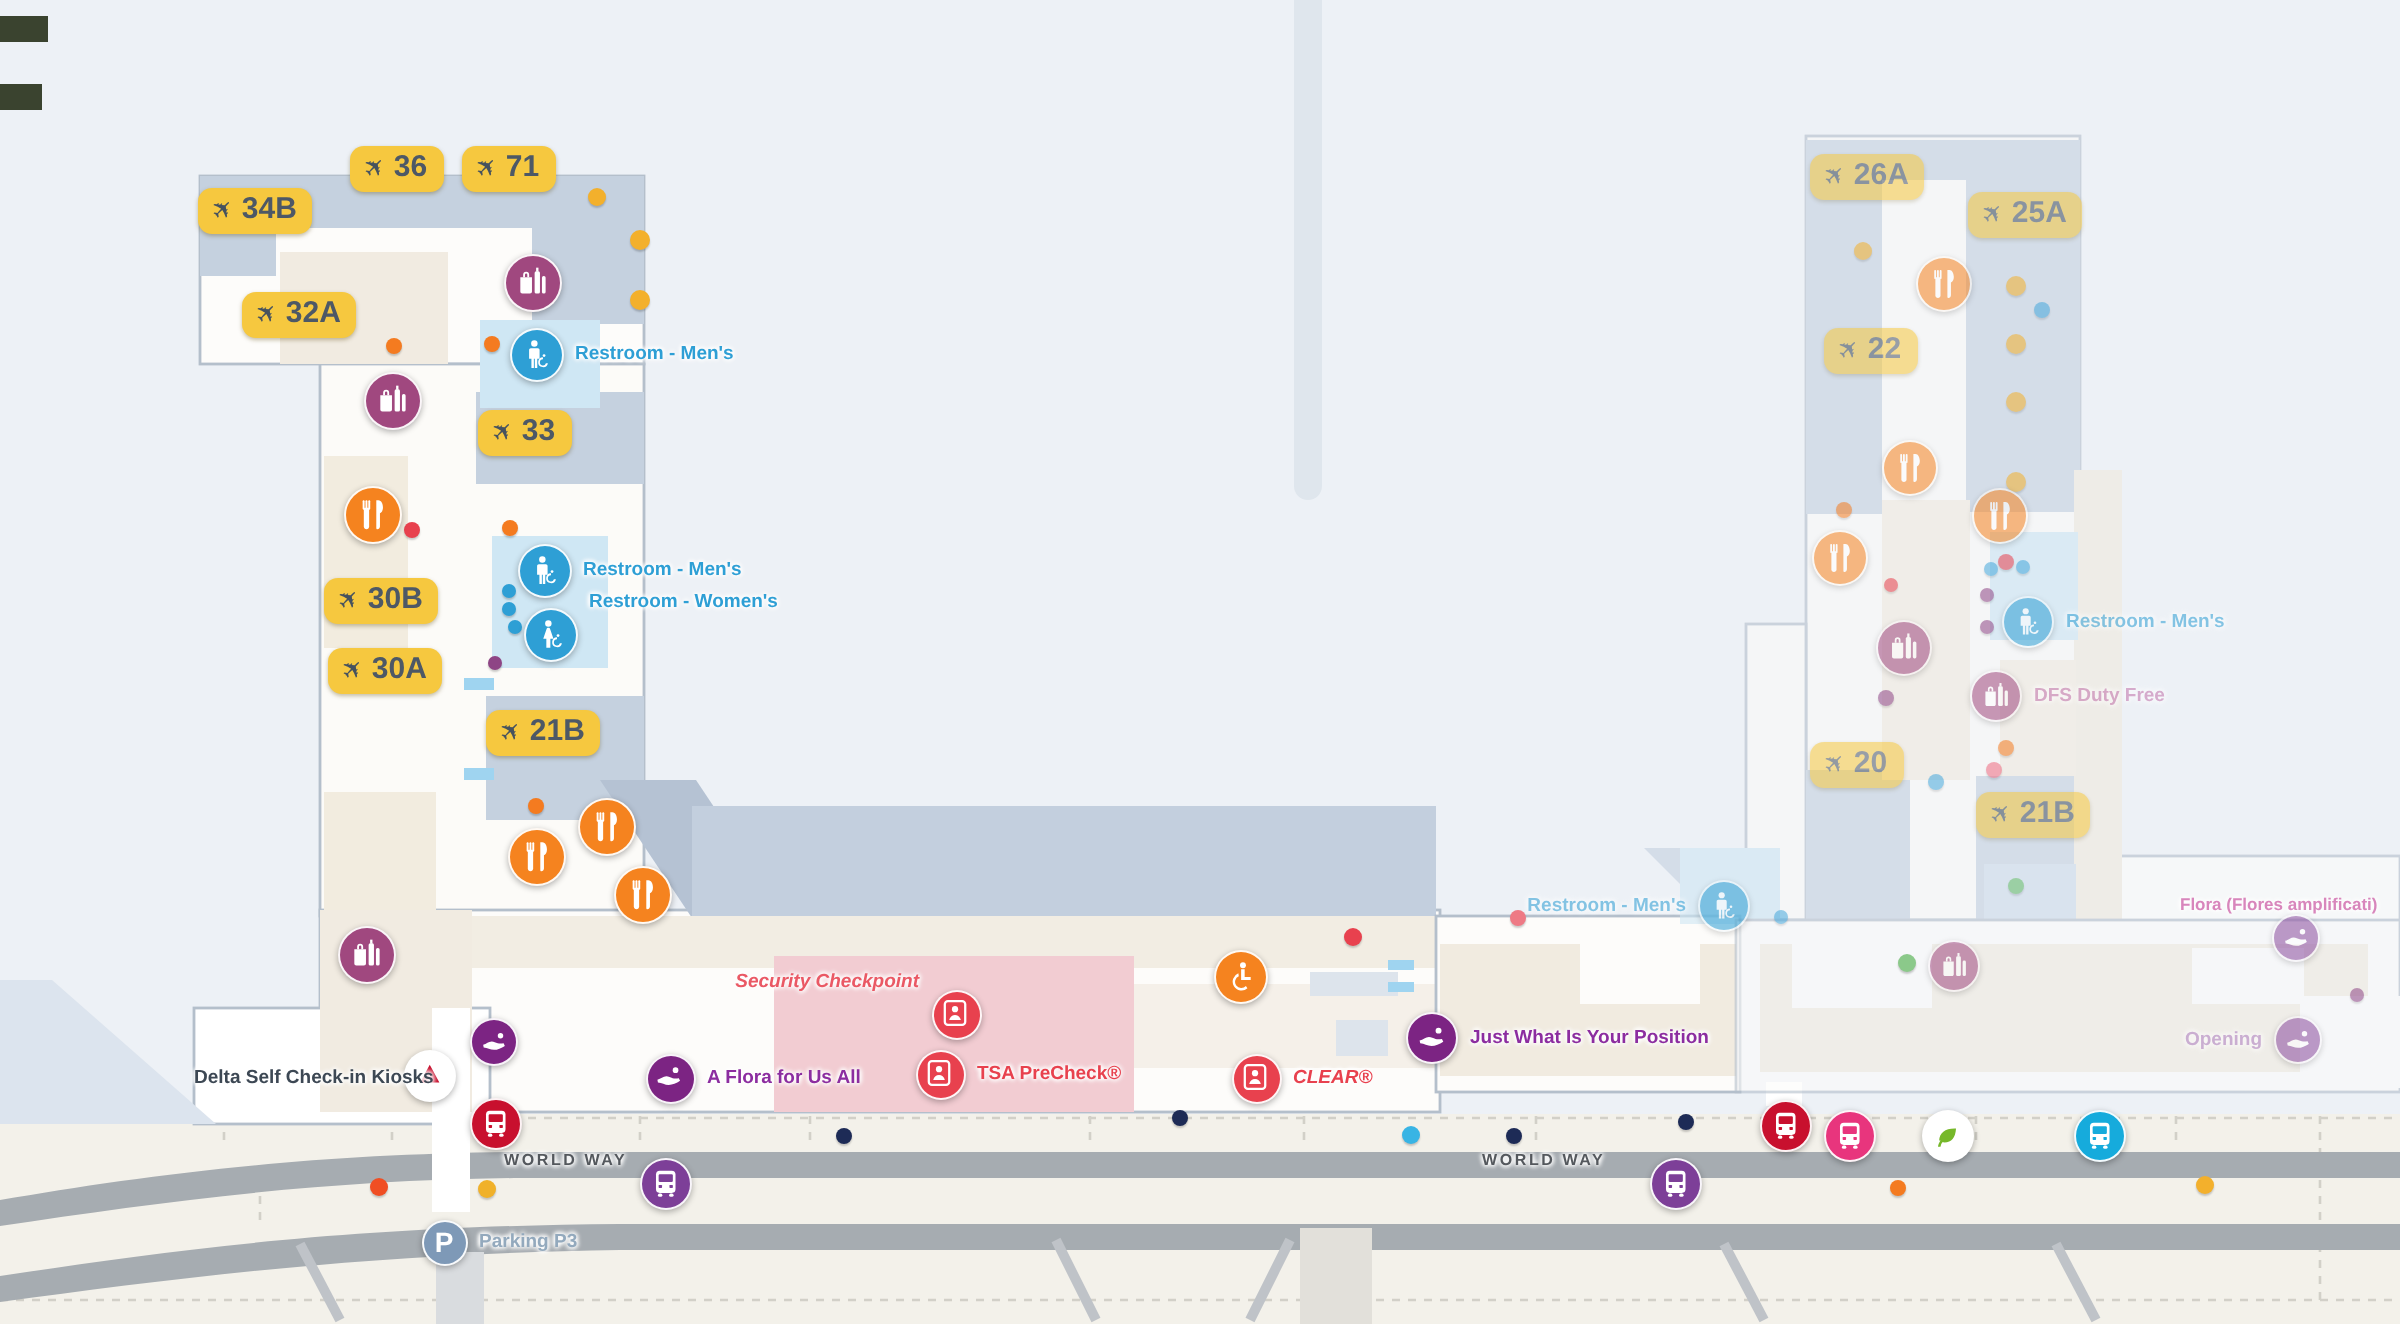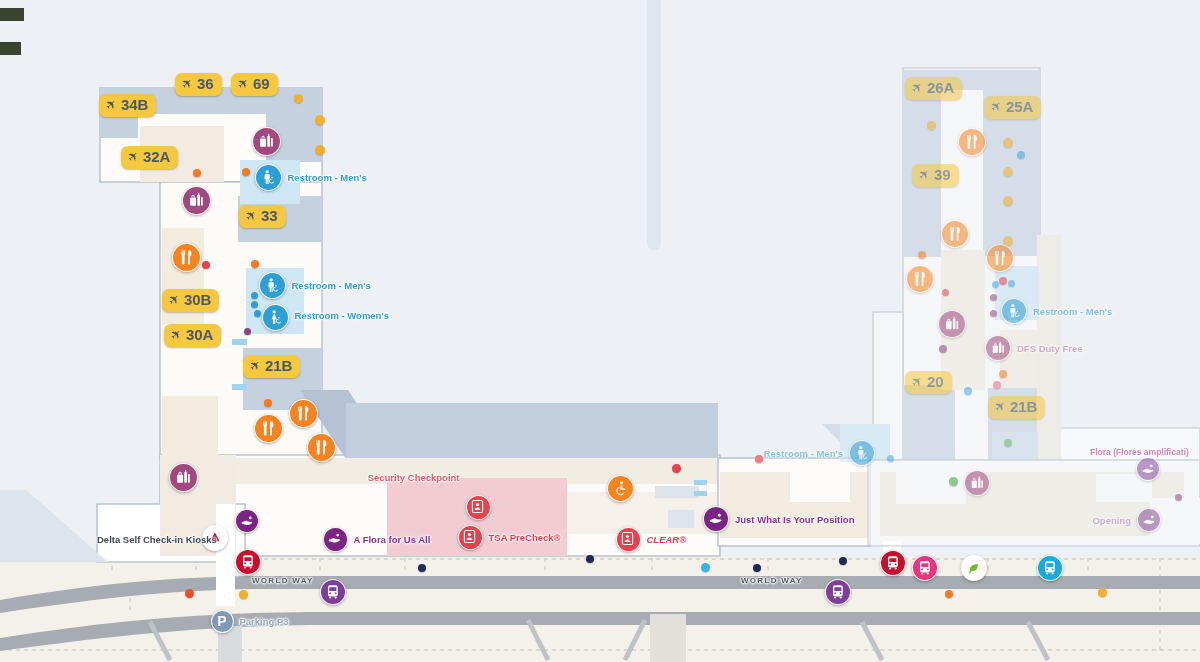--- a/index.html
+++ b/index.html
@@ -517,44 +517,44 @@
           <g fill="#fff">
             <circle cx="16.6" cy="7.2" r="2"></circle>
             <path d="M3.8 13.9c2.4-.5 4-2.4 6.3-2.4 1.7 0 2.8.9 4.5 1.3 1.3.3 2.8.2 4.3 0l.9 1.9c-2.6 1.7-5.4 2.9-8 2.9-2.8 0-4.8-1.7-7.6-1.8z"></path>
           </g>
         </svg>
       </div>
     </div>
   <div class="layer" id="labels-layer">
       <div class="poi-label" style="color: rgb(46, 159, 213); top: 177px; left: 287.5px;">Restroom - Men's</div>
       <div class="poi-label" style="color: rgb(46, 159, 213); top: 285px; left: 291.5px;">Restroom - Men's</div>
-      <div class="poi-label" style="color: rgb(46, 159, 213); top: 315px; left: 294.5px;">Restroom - Women's</div>
+      <div class="poi-label" style="color: rgb(46, 159, 213); top: 301px; left: 294.5px;">Restroom - Women's</div>
       <div class="poi-label" style="color: rgb(140, 45, 160); top: 539px; left: 353.5px;">A Flora for Us All</div>
-      <div class="poi-label" style="color: rgb(234, 89, 101); top: 477px; right: 740.5px;">Security Checkpoint</div>
+      <div class="poi-label" style="color: rgb(234, 89, 101); top: 491px; right: 740.5px; font-style: italic;">Security Checkpoint</div>
       <div class="poi-label" style="color: rgb(232, 65, 78); top: 537px; left: 488.5px;">TSA PreCheck®</div>
       <div class="poi-label" style="color: rgb(232, 65, 78); top: 539px; left: 646.5px; font-style: italic;">CLEAR®</div>
       <div class="poi-label" style="color: rgb(140, 45, 160); top: 519px; left: 735px;">Just What Is Your Position</div>
       <div class="poi-label" style="color: rgb(147, 169, 189); top: 621px; left: 239.5px;">Parking P3</div>
       <div class="poi-label faded" style="color: rgb(194, 114, 171); top: 348px; left: 1017px;">DFS Duty Free</div>
       <div class="poi-label faded" style="color: rgb(46, 159, 213); top: 311px; left: 1033px;">Restroom - Men's</div>
       <div class="poi-label faded" style="color: rgb(46, 159, 213); top: 453px; right: 357px;">Restroom - Men's</div>
       <div class="poi-label faded" style="color: rgb(173, 124, 192); top: 520px; right: 69px;">Opening</div>
     </div>
   <div class="layer" id="gates-layer">
       <div class="gate" style="left: 99px; top: 94px;">
         <span class="plane">✈</span>
         <span>34B</span>
       </div>
       <div class="gate" style="left: 175px; top: 73px;">
         <span class="plane">✈</span>
         <span>36</span>
       </div>
       <div class="gate" style="left: 231px; top: 73px;">
         <span class="plane">✈</span>
-        <span>69</span>
+        <span>71</span>
       </div>
       <div class="gate" style="left: 121px; top: 146px;">
         <span class="plane">✈</span>
         <span>32A</span>
       </div>
       <div class="gate" style="left: 239px; top: 205px;">
         <span class="plane">✈</span>
         <span>33</span>
       </div>
       <div class="gate" style="left: 162px; top: 289px;">
@@ -572,21 +572,21 @@
       <div class="gate faded" style="left: 905px; top: 77px;">
         <span class="plane">✈</span>
         <span>26A</span>
       </div>
       <div class="gate faded" style="left: 984px; top: 96px;">
         <span class="plane">✈</span>
         <span>25A</span>
       </div>
       <div class="gate faded" style="left: 912px; top: 164px;">
         <span class="plane">✈</span>
-        <span>39</span>
+        <span>22</span>
       </div>
       <div class="gate faded" style="left: 905px; top: 371px;">
         <span class="plane">✈</span>
         <span>20</span>
       </div>
       <div class="gate faded" style="left: 988px; top: 396px;">
         <span class="plane">✈</span>
         <span>21B</span>
       </div>
     </div>

